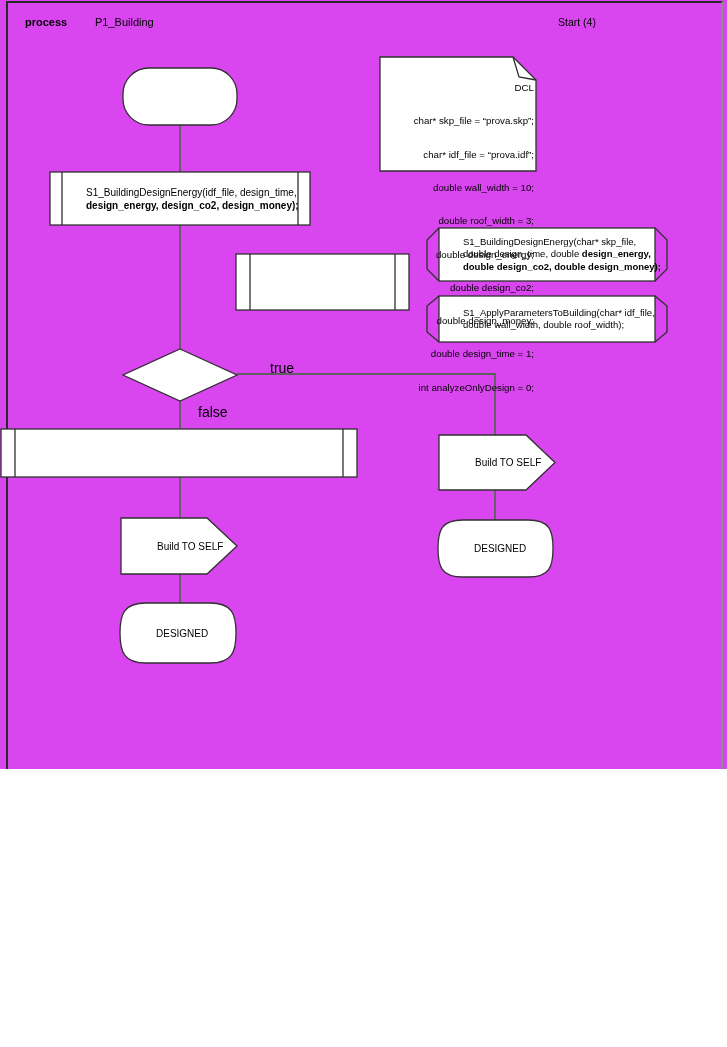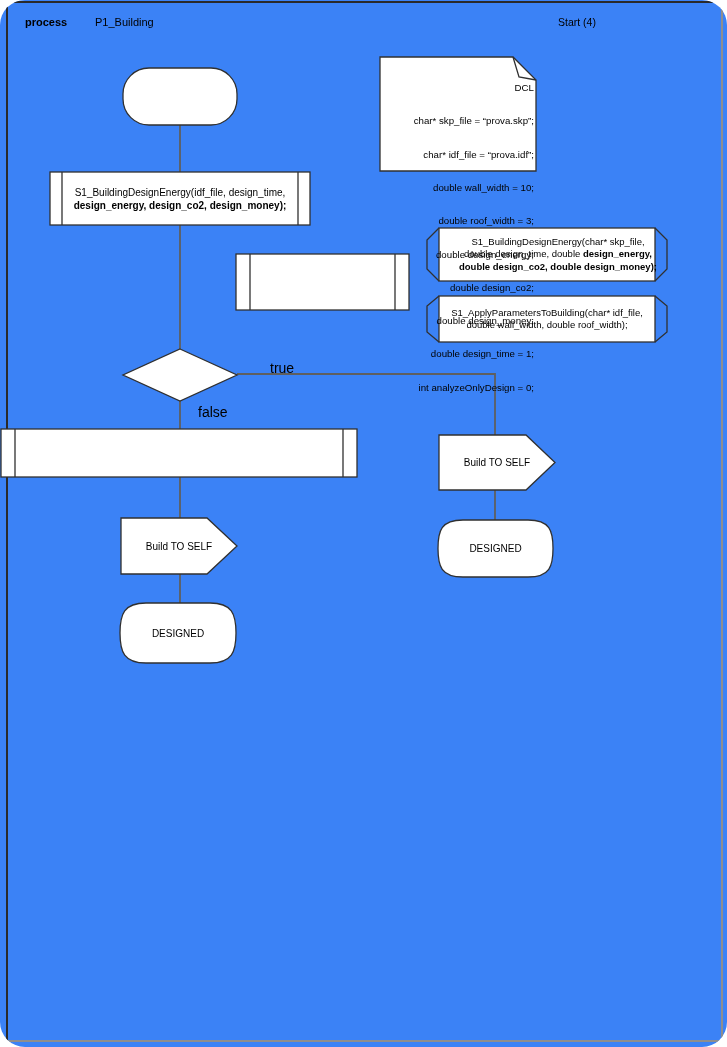--- a/index.html
+++ b/index.html
@@ -1,43 +1,43 @@
 <!DOCTYPE html>
 <html><head>
 <meta charset="utf-8">
 <style>
   html,body{margin:0;padding:0;background:#ffffff;}
   .page{
-    position:relative;width:727px;height:1047px;background:#3b82f6;
-    font-family:"Liberation Sans", sans-serif;color:#000;overflow:hidden;border-radius:25px;
+    position:relative;width:727px;height:769px;background:#d946ef;
+    font-family:"Liberation Sans", sans-serif;color:#000;overflow:hidden;
   }
   .frame{
     position:absolute;left:6px;top:1px;width:717px;height:1041px;
     border:2px solid;border-color:#2a2a2a #8e8e8e #8e8e8e #2a2a2a;
     box-sizing:border-box;background:transparent;
   }
   .shapes{position:absolute;left:0;top:0;width:727px;height:1047px;}
   .hdr{position:absolute;top:16px;font-size:11px;white-space:nowrap;}
   .hdr-kind{left:25px;font-weight:bold;}
   .hdr-name{left:95px;}
   .hdr-start{left:558px;width:157px;text-align:left;font-size:10.5px;}
   .lbl{
     position:absolute;display:flex;flex-direction:column;justify-content:center;
-    align-items:center;text-align:center;font-size:10px;line-height:13px;
+    align-items:flex-start;text-align:center;font-size:10px;line-height:13px;padding-left:36px;
   }
   .lbl .bold{font-weight:bold;}
   .small{font-size:9.5px;line-height:12.5px;}
   .dcl{
     position:absolute;left:384px;top:60px;width:150px;
     font-size:9.7px;line-height:11.1px;text-align:right;white-space:pre;
   }
   .free{position:absolute;font-size:14px;white-space:nowrap;margin-left:12px;}
   .t-call1{left:50px;top:172px;width:260px;height:53px;}
   .t-report{left:236px;top:254px;width:173px;height:56px;}
-  .t-decl1{left:427px;top:228px;width:240px;height:53px;margin-left:11px;}
+  .t-decl1{left:427px;top:228px;width:240px;height:53px;}
   .t-decl2{left:427px;top:296px;width:240px;height:46px;}
   .t-decision{left:123px;top:349px;width:114px;height:52px;}
   .t-true{left:258px;top:360px;}
   .t-false{left:186px;top:404px;}
   .t-call2{left:1px;top:429px;width:356px;height:48px;}
   .t-outL{left:121px;top:518px;width:116px;height:56px;}
   .t-stateL{left:120px;top:603px;width:116px;height:60px;}
   .t-outR{left:439px;top:435px;width:116px;height:55px;}
   .t-stateR{left:438px;top:520px;width:115px;height:57px;}
   .mixline{white-space:pre;}

